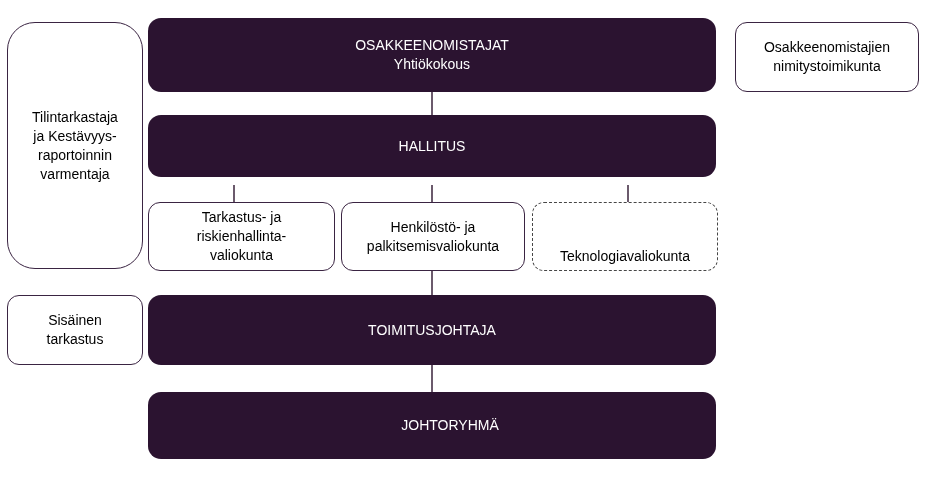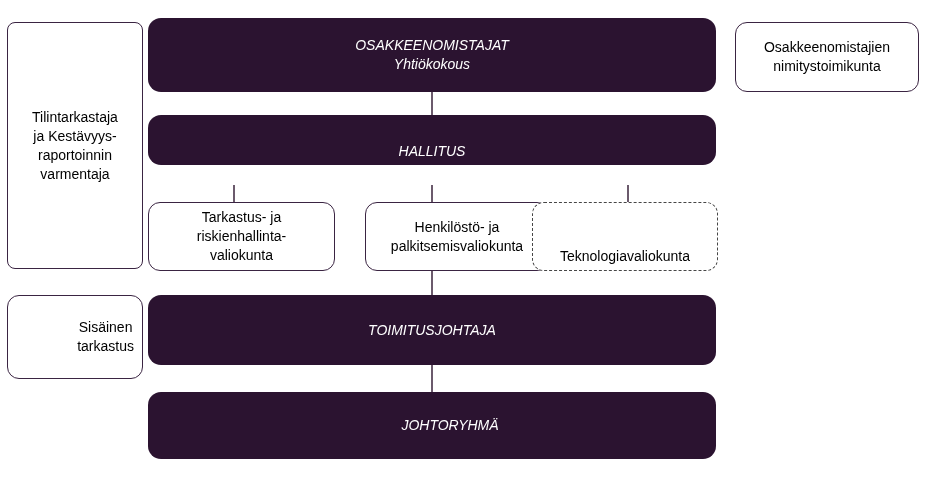--- a/index.html
+++ b/index.html
@@ -31,50 +31,49 @@
     text-align: center;
     font-size: 14px;
     line-height: 19px;
     white-space: pre-line;
     padding: 4px 8px;
   }
   .dark {
     background: var(--box-dark);
     color: var(--text-on-dark);
     border-radius: 13px;
-    font-style: italic;
   }
   .light {
     background: var(--background);
     color: var(--text-on-light);
     border: 1px solid var(--box-border);
     border-radius: 12px;
   }
   .dashed {
     background: var(--background);
     color: var(--text-on-light);
     border: 1.5px dashed var(--dashed-border);
     border-radius: 12px;
     align-items: flex-end;
   }
-  .tall-rounded { border-radius: 8px; }
+  .tall-rounded { border-radius: 28px; }
   .connector {
     position: absolute;
     width: 2px;
     background: var(--connector);
   }
   
   #auditor            { left: 7px;   top: 22px;  width: 136px; height: 247px; }
   #shareholders       { left: 148px; top: 18px;  width: 568px; height: 74px;  }
   #nomination-board   { left: 723px; top: 22px;  width: 184px; height: 70px; margin-left: 12px;  }
-  #board              { left: 148px; top: 115px; width: 568px; height: 50px; align-items: flex-end;  }
+  #board              { left: 148px; top: 115px; width: 568px; height: 62px;  }
   #audit-committee    { left: 148px; top: 202px; width: 187px; height: 69px; text-align: center;  }
-  #hr-committee       { left: 341px; top: 202px; width: 184px; height: 69px; margin-left: 24px;  }
+  #hr-committee       { left: 341px; top: 202px; width: 184px; height: 69px;  }
   #tech-committee     { left: 532px; top: 202px; width: 186px; height: 69px;  }
-  #internal-audit     { left: 7px;   top: 295px; width: 136px; height: 84px; justify-content: flex-end;  }
+  #internal-audit     { left: 7px;   top: 295px; width: 136px; height: 70px;  }
   #ceo                { left: 148px; top: 295px; width: 568px; height: 70px;  }
   #management-team    { left: 148px; top: 392px; width: 568px; height: 67px; padding-left: 44px;  }
   
   #conn-shareholders-board { left: 431px; top: 92px;  height: 23px; }
   #conn-board-audit        { left: 233px; top: 185px; height: 17px; }
   #conn-board-hr           { left: 431px; top: 185px; height: 17px; }
   #conn-board-tech         { left: 627px; top: 185px; height: 17px; }
   #conn-hr-ceo             { left: 431px; top: 271px; height: 24px; }
   #conn-ceo-mgmt           { left: 431px; top: 365px; height: 27px; }
 </style>

